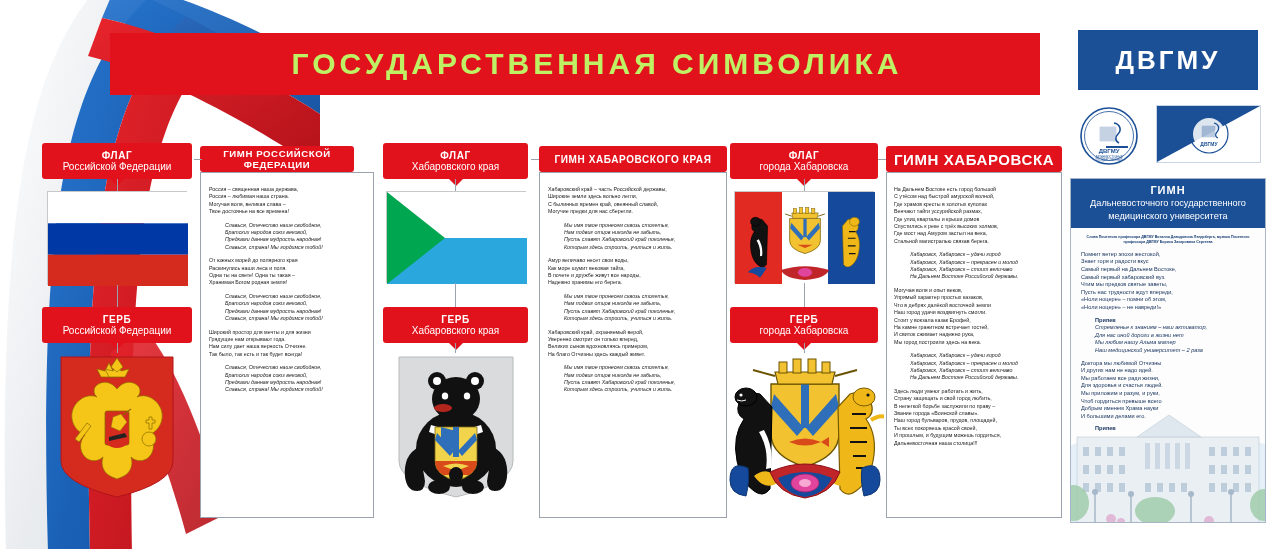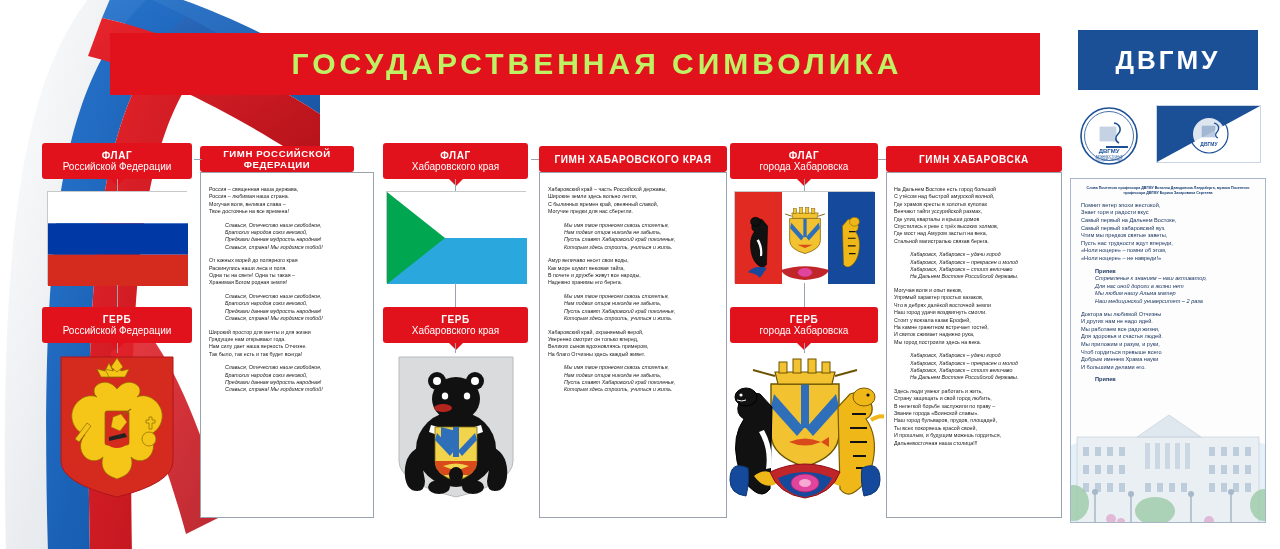--- a/index.html
+++ b/index.html
@@ -130,20 +130,25 @@
       <circle cx="52" cy="28" r="19" fill="none" stroke="#1b4f96" stroke-width="1.2"></circle>
       <circle cx="52" cy="28" r="16" fill="#fff" opacity=".85"></circle>
       <path d="M45 20 h13 v11 h-13 z" fill="#1b4f96" opacity=".3" stroke="#1b4f96" stroke-width=".6"></path>
       <path d="M57 17 c5 1 6 6 3 9 c-2 2 -2 5 1 6" fill="none" stroke="#1b4f96" stroke-width="1.2"></path>
       <text x="52" y="40" font-size="5" fill="#1b4f96" text-anchor="middle" font-family="Liberation Sans, sans-serif" font-weight="bold">ДВГМУ</text>
     </svg>
   </div>
 </div>
 
 <div class="univ-panel">
+  <div class="univ-head">
+    <div class="l1">ГИМН</div>
+    <div class="l2">Дальневосточного государственного</div>
+    <div class="l2">медицинского университета</div>
+  </div>
   <div class="univ-credit">Слова Почетного профессора ДВГМУ Виталия Давидовича Ландсберга, музыка Почетного профессора ДВГМУ Бориса Захаровича Сергеева</div>
   <div class="univ-body" id="univ-body">
       <p>Помнит ветер эпохи жестокой,<br>Знает горя и радости вкус<br>Самый первый на Дальнем Востоке,<br>Самый первый хабаровский вуз.<br>Чтим мы предков святые заветы,<br>Пусть нас трудности ждут впереди,<br>«Ноли ноцере» – помни об этом,<br>«Ноли ноцере» – не навреди!»</p>
       <p class="ind"><b>Припев</b><br>Стремленье к знаниям – наш активатор,<br>Для нас иной дороги в жизни нет<br>Мы любим нашу Альма матер<br>Наш медицинский университет  – 2 раза</p>
       <p>Доктора мы любимой Отчизны<br>И других нам не надо идей.<br>Мы работаем все ради жизни,<br>Для здоровья и счастья людей.<br>Мы приложим и разум, и руки,<br>Чтоб гордиться превыше всего<br>Добрым именем Храма науки<br>И большими делами его.</p>
       <p class="ind"><b>Припев</b></p>
     </div>
   <svg class="bldg" viewBox="0 0 215 135">
     <rect x="0" y="0" width="215" height="135" fill="#ffffff" opacity="0"></rect>
     <path d="M0 60 q30 -18 70 -6 q40 12 80 0 q35 -10 65 2 v79 H0 Z" fill="#cfe3f2" opacity=".55"></path>
@@ -452,21 +457,21 @@
       <path d="M130 126 q-16 -12 -24 6 q12 10 24 -6 Z" fill="#efb818"></path>
       <path d="M44 122 q35 -16 70 0 q-8 22 -35 26 q-27 -4 -35 -26 Z" fill="#c0252a" stroke="#8c0f16" stroke-width="1"></path>
       <path d="M52 128 q27 -12 54 0 q-7 16 -27 19 q-20 -3 -27 -19 Z" fill="#14499b"></path>
       <ellipse cx="79" cy="133" rx="14" ry="9" fill="#e0449c" stroke="#a8246e" stroke-width=".8"></ellipse>
       <ellipse cx="79" cy="133" rx="6" ry="4" fill="#f7a9d4"></ellipse>
     </g>
   </svg>
 </div>
 
 <div class="cap single" style="left:886px; top:146px; width:176px; height:26px;">
-  <div class="c1" style="font-size:10px">ГИМН ХАБАРОВСКА</div>
+  <div class="c1" style="font-size:15px">ГИМН ХАБАРОВСКА</div>
 </div>
 <div class="connector" style="left:878px; top:159px; width:8px; height:1px;"></div>
 <div class="panel" style="left:886px; top:172px; width:176px; height:346px;"></div>
 <div class="lyr" id="lyr-2" style="left:894px; top:186px; width:162px;">
     <p>На Дальнем Востоке есть город большой<br>С утёсом над быстрой амурской волной,<br>Где храмов кресты в золотых куполах<br>Венчают тайги уссурийской размах,<br>Где улиц кварталы и крыши домов<br>Спустились к реке с трёх высоких холмов,<br>Где мост над Амуром застыл на века,<br>Стальной магистралью связав берега.</p>
     <p class="ref">Хабаровск, Хабаровск – удачи город<br>Хабаровск, Хабаровск – прекрасен и молод<br>Хабаровск, Хабаровск – стоит величаво<br>На Дальнем Востоке Российской державы.</p>
     <p>Могучая воля и опыт веков,<br>Упрямый характер простых казаков,<br>Что в дебрях далёкой восточной земли<br>Наш город удачи воздвигнуть смогли.<br>Стоит у вокзала казак Ерофей,<br>На камне гранитном встречает гостей,<br>И свиток сжимает надежно рука,<br>Мы город построили здесь на века.</p>
     <p class="ref">Хабаровск, Хабаровск – удачи город<br>Хабаровск, Хабаровск – прекрасен и молод<br>Хабаровск, Хабаровск – стоит величаво<br>На Дальнем Востоке Российской державы.</p>
     <p>Здесь люди умеют работать и жить,<br>Страну защищать и свой город любить,<br>В нелегкой борьбе заслужили по праву –<br>Звание города «Воинской славы».<br>Наш город бульваров, прудов, площадей,<br>Ты всех покоряешь красой своей,<br>И прошлым, и будущим можешь гордиться,<br>Дальневосточная наша столица!!!</p>
   </div>

